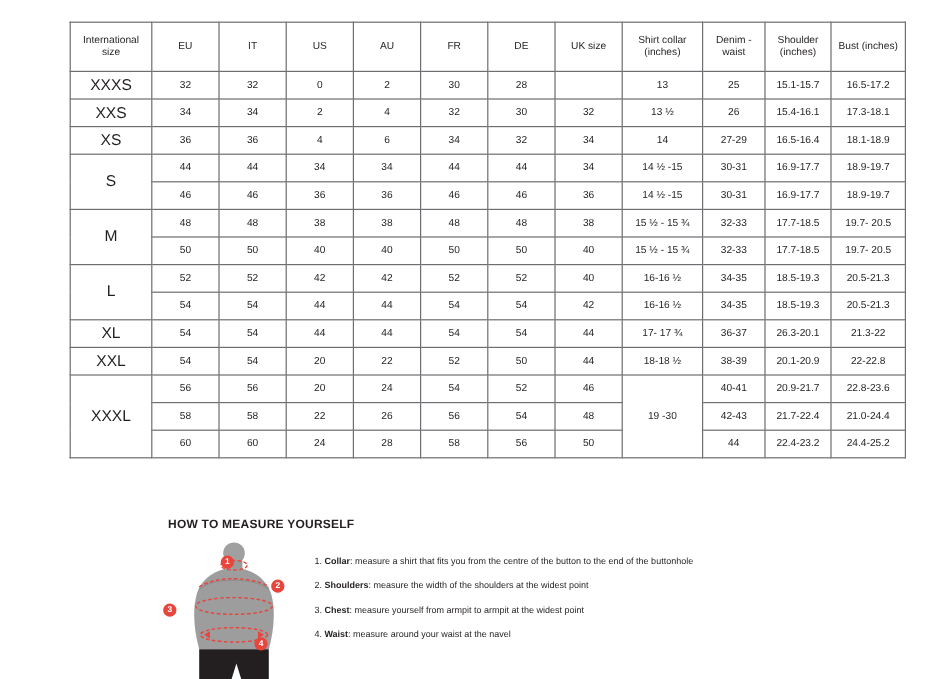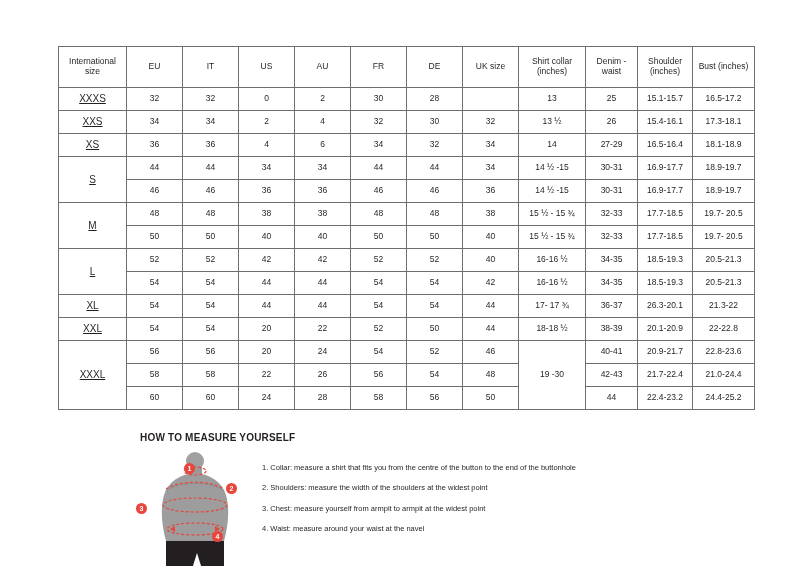--- a/index.html
+++ b/index.html
@@ -26,42 +26,40 @@
   .table-wrap {
     position: absolute;
     left: 58px;
     top: 18px;
     width: 672px;
   }
   table.size-table {
     border-collapse: collapse;
     width: 672px;
     table-layout: fixed;
-    margin-top: 28px;
   }
   table.size-table th,
   table.size-table td {
     border: 1px solid #6d6e71;
     text-align: center;
     vertical-align: middle;
     font-size: 8.5px;
     color: #231f20;
     padding: 0;
     height: 22px;
     line-height: 1.15;
     font-weight: normal;
   }
   table.size-table th {
     height: 36px;
     font-size: 8.5px;
     padding: 2px 3px;
   }
   table.size-table td.intl {
-    font-size: 10px;
-    text-decoration: underline;
+    font-size: 13px;
   }
   .col-intl { width: 68px; }
   .col-eu { width: 56px; }
   .col-it { width: 56px; }
   .col-us { width: 56px; }
   .col-au { width: 56px; }
   .col-fr { width: 56px; }
   .col-de { width: 56px; }
   .col-uk { width: 56px; }
   .col-collar { width: 67px; }
@@ -103,21 +101,21 @@
     margin-left: 12px;
     padding-top: 14px;
   }
   .step {
     font-size: 7.5px;
     color: #231f20;
     line-height: 1.25;
     margin-bottom: 11px;
     white-space: nowrap;
   }
-  .step b { font-weight: normal; }
+  .step b { font-weight: bold; }
 
   .marker {
     position: absolute;
     width: 11px;
     height: 11px;
     border-radius: 50%;
     background: #e8453c;
     color: #ffffff;
     font-size: 7px;
     line-height: 11px;

